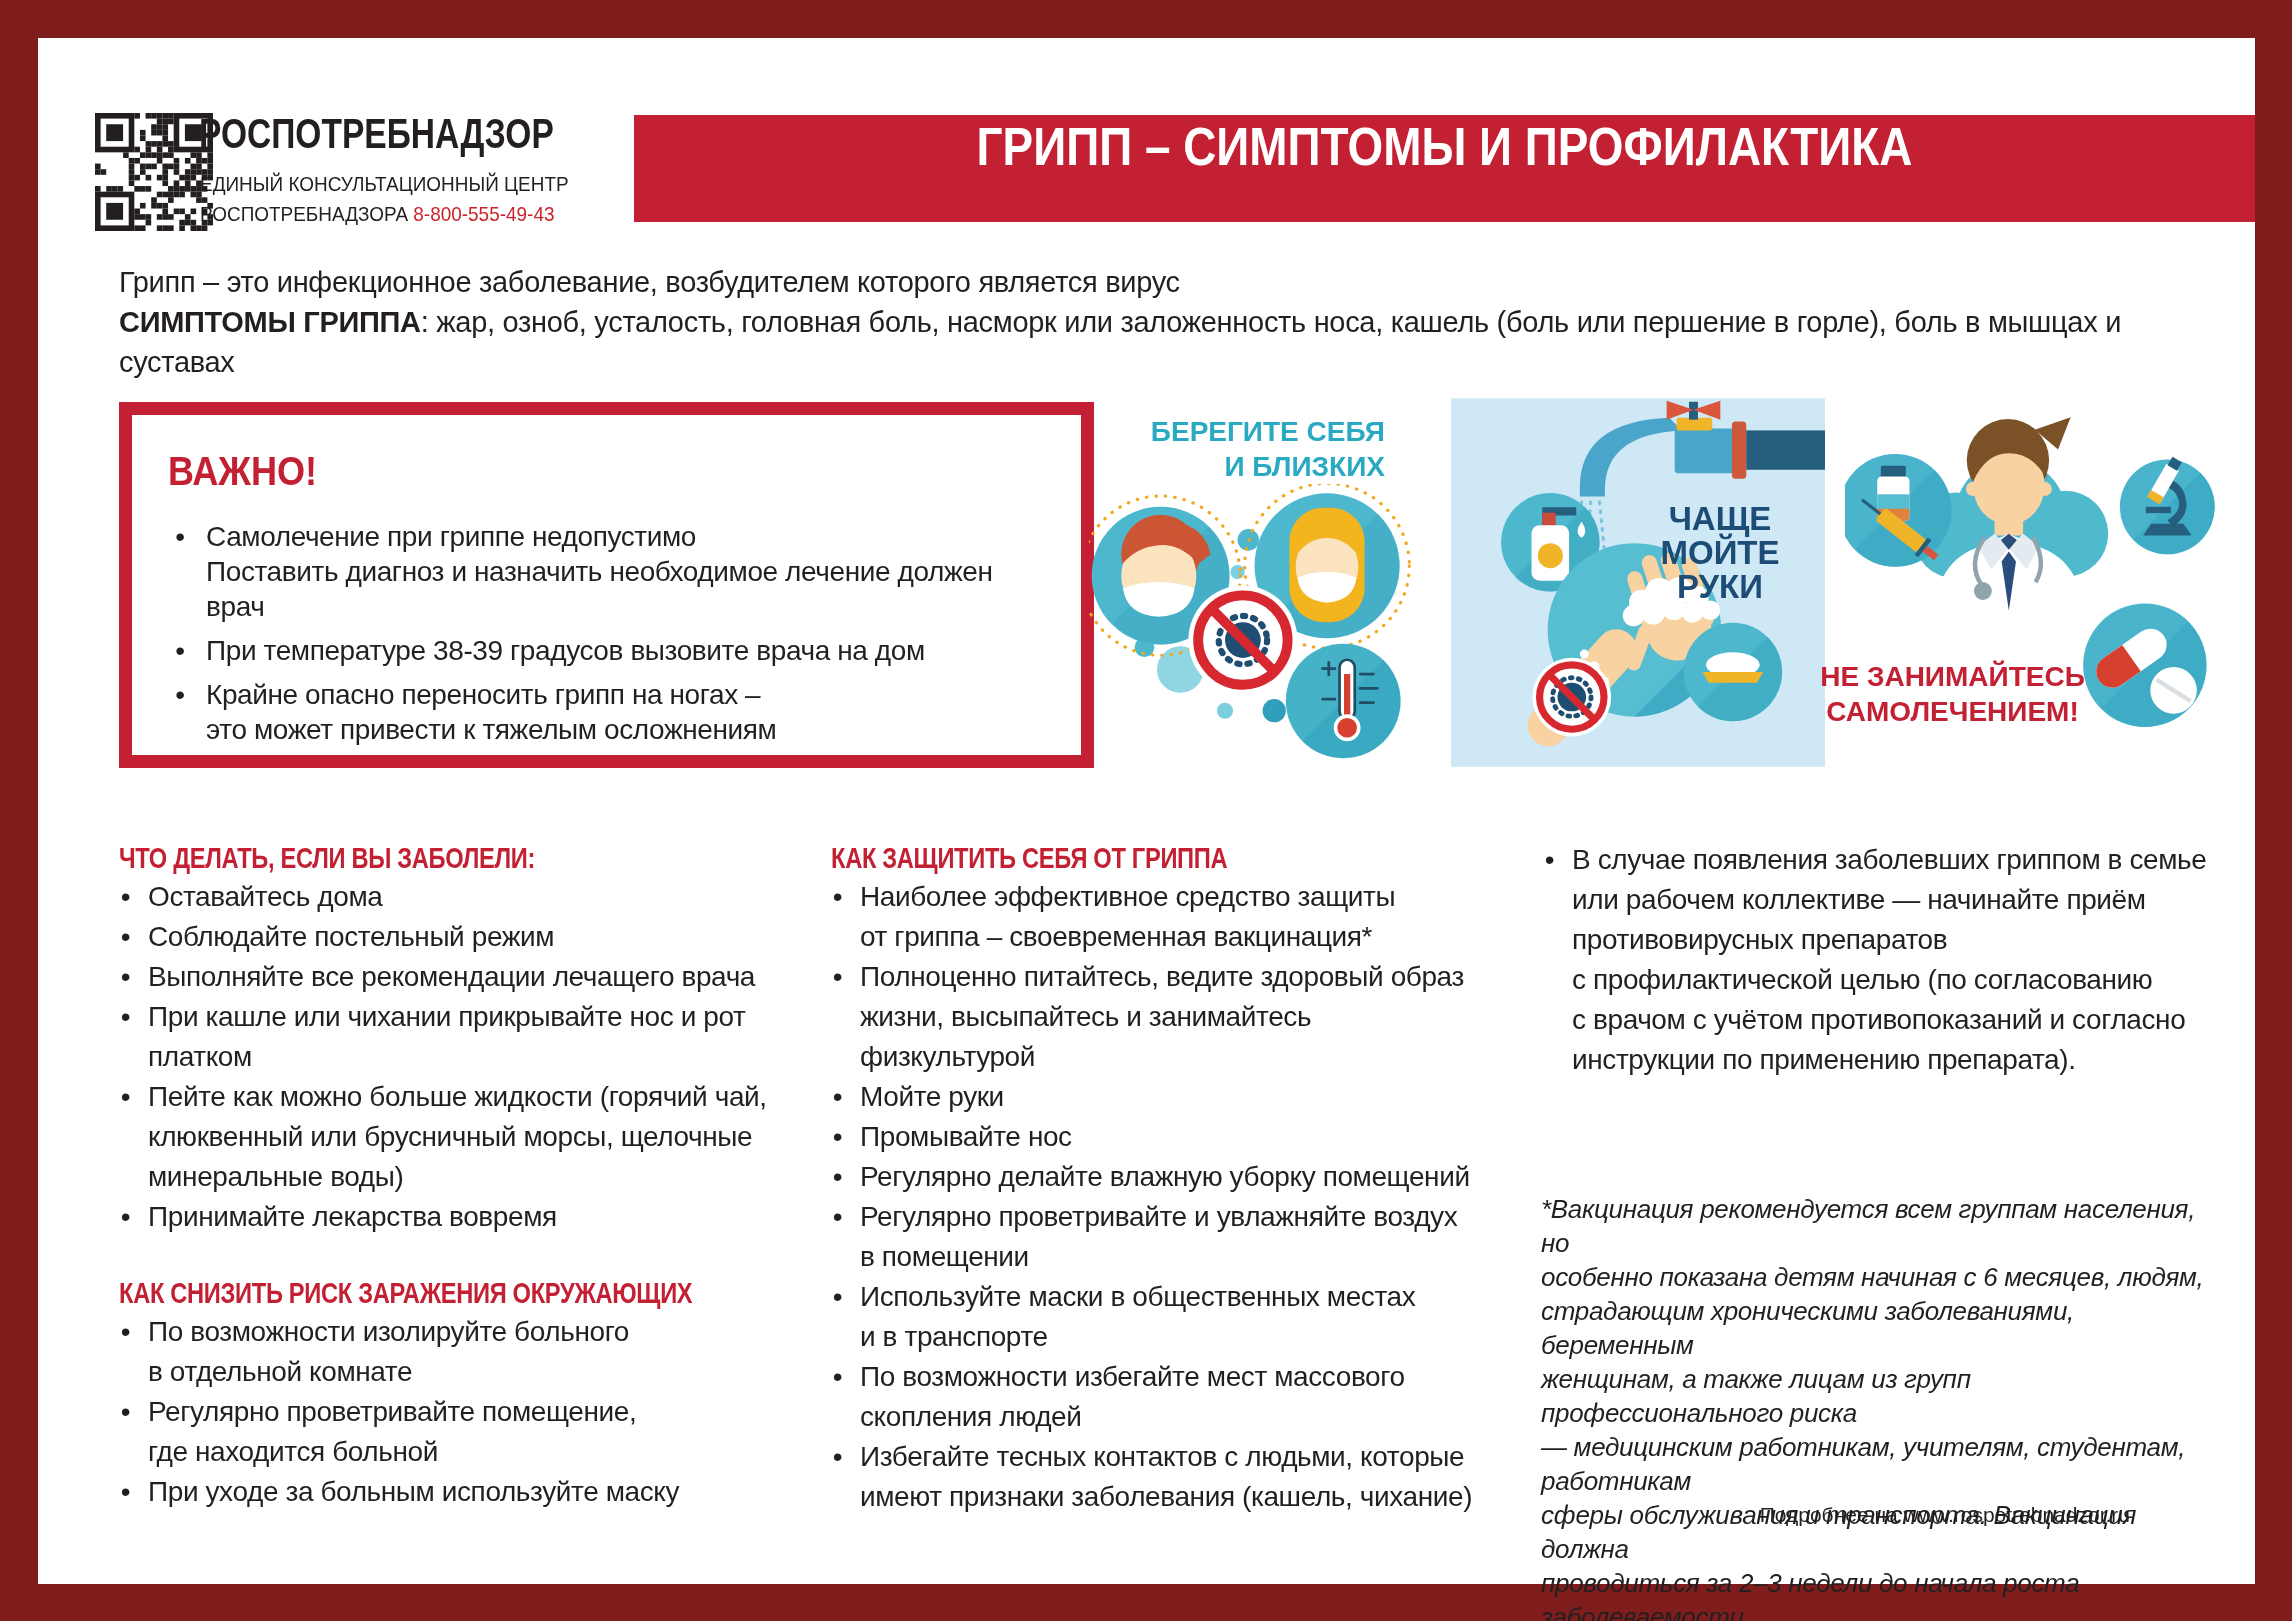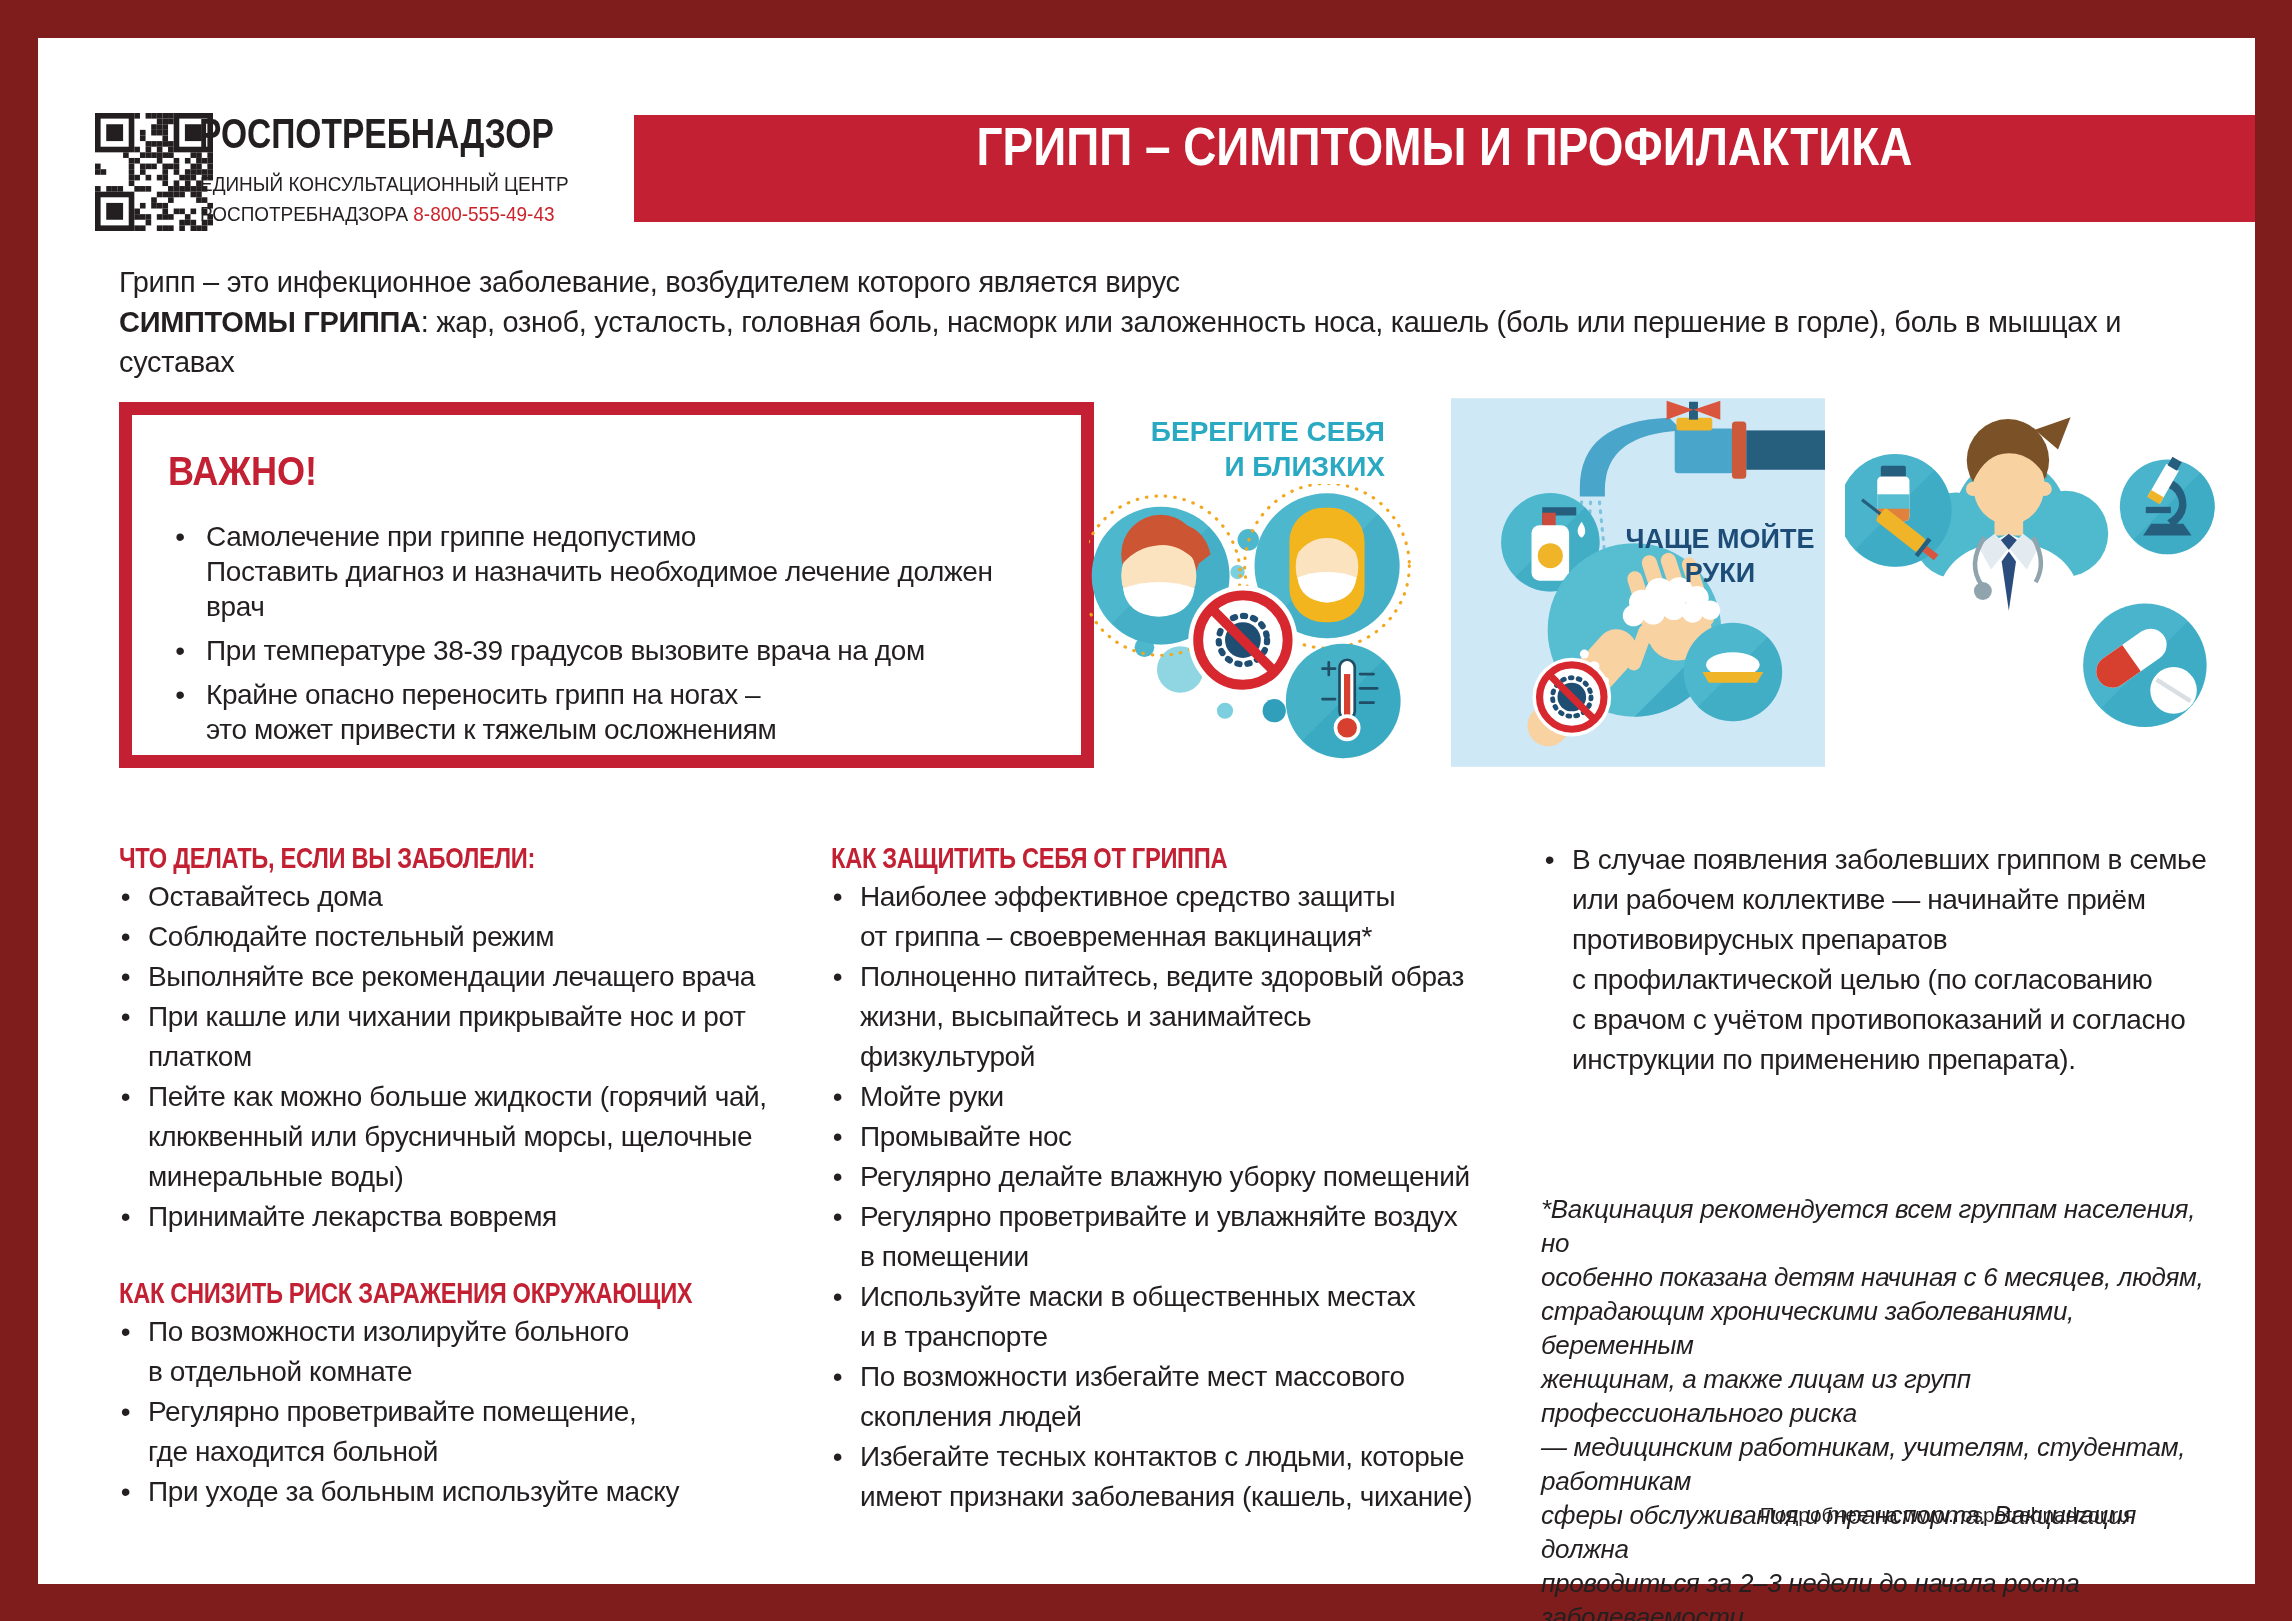--- a/index.html
+++ b/index.html
@@ -51,21 +51,21 @@
   .footnote{left:1503px;top:1154px;width:672px;font-size:26px;line-height:34px;font-style:italic;
             letter-spacing:-0.3px;}
   .more-info{right:125px;top:1465px;font-size:21px;}
 
   
   .illu1{left:1051px;top:446px;width:340px;height:296px;}
   .cap-teal{left:1060px;top:376px;width:287px;text-align:right;color:#2aa9c2;
             font-size:28px;line-height:35px;font-weight:700;}
   .wash-panel{left:1413px;top:360px;width:374px;height:369px;}
   .cap-navy{left:1570px;top:464px;width:224px;text-align:center;color:#1d4c77;
-            font-size:27px;line-height:34px;font-weight:700;z-index:3;margin-top:20px;}
+            font-size:33px;line-height:34px;font-weight:700;z-index:3;}
   .illu3{left:1807px;top:356px;width:376px;height:394px;}
   .cap-red{left:1771px;top:621px;width:287px;text-align:center;color:#c32133;
            font-size:28px;line-height:35px;font-weight:700;z-index:3;}
 </style>
 </head>
 <body>
 
 <div class="poster">
   <div class="canvas">
 
@@ -438,20 +438,22 @@
         <circle cx="335" cy="303" r="69" fill="#49b4cb"></circle>
         <path d="M335,372 a69,69 0 0 0 48,-118 l-96,96 a69,69 0 0 0 48,22 z" fill="#2f9fbc" opacity="0.4"></path>
         <g transform="rotate(-35 320 295)">
           <rect x="276" y="277" width="88" height="36" rx="18" fill="#ffffff"></rect>
           <path d="M294,277 h26 v36 h-26 a18,18 0 0 1 0,-36 z" fill="#d7402f"></path>
         </g>
         <circle cx="367" cy="331" r="26" fill="#ffffff"></circle>
         <line x1="348" y1="319" x2="386" y2="343" stroke="#d9dfe3" stroke-width="5"></line>
       </g>
     </svg>
+    <div class="abs cap-red preline">НЕ ЗАНИМАЙТЕСЬ
+САМОЛЕЧЕНИЕМ!</div>
 
     <div class="abs col sick-col">
       <div class="col-h">ЧТО ДЕЛАТЬ, ЕСЛИ ВЫ ЗАБОЛЕЛИ:</div>
       <ul class="blist col-list">
 
       <li class="preline">Оставайтесь дома</li>
           <li class="preline">Соблюдайте постельный режим</li>
           <li class="preline">Выполняйте все рекомендации лечащего врача</li>
           <li class="preline">При кашле или чихании прикрывайте нос и рот
 платком</li>

